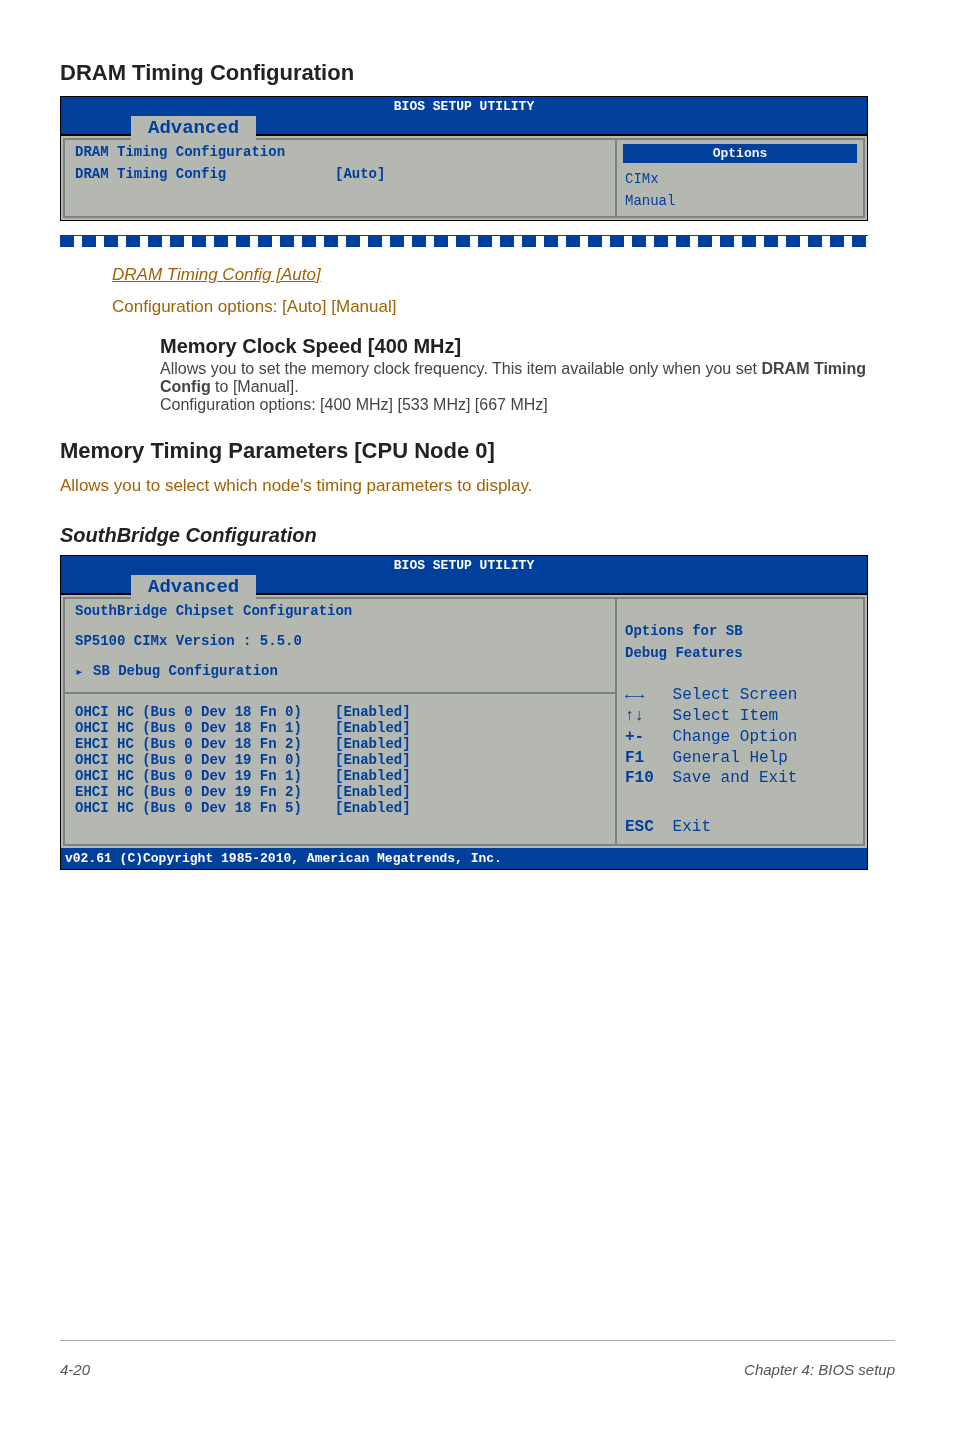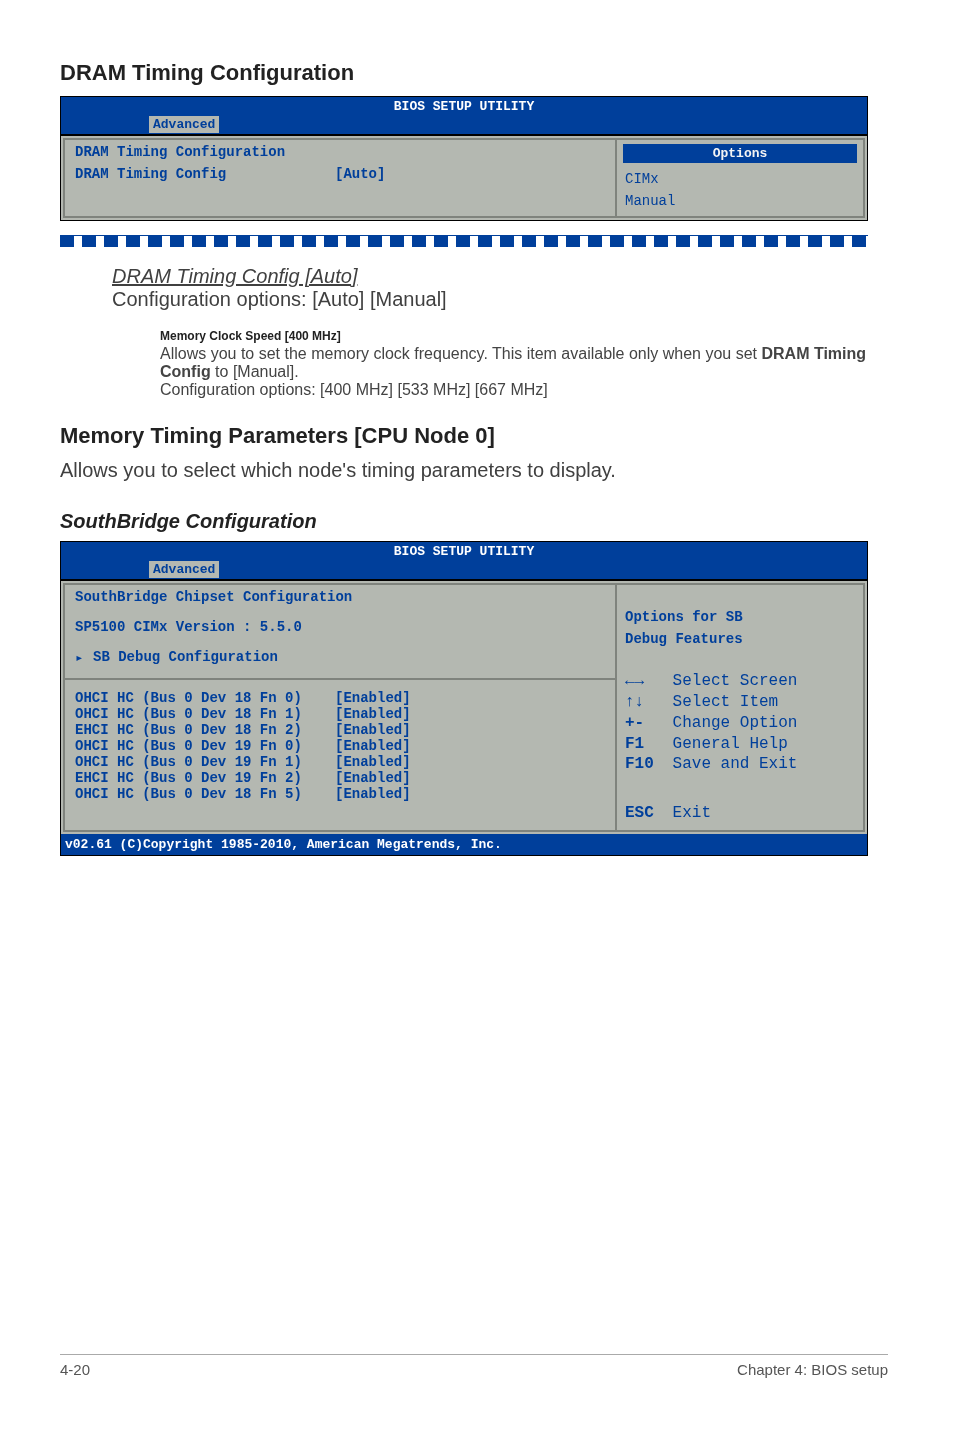--- a/index.html
+++ b/index.html
@@ -30,23 +30,23 @@
       color:#222;
       margin:20px 0 10px 0;
     }
     h3.sub-head{
       font-size:20px;
       font-style:italic;
       font-weight:bold;
       color:#222;
       margin:28px 0 8px 0;
     }
-    .body-text{font-size:20px;color:#404040;margin:0 0 18px 0}
+    .body-text{font-size:17px;color:#a16207;margin:12px 0 18px 0}
     .indent-block{margin:14px 0 24px 52px}
-    .opt-title{font-size:12px;font-weight:bold;color:#222;margin:0 0 2px 0}
+    .opt-title{font-size:20px;font-weight:bold;color:#222;margin:0 0 2px 0}
     .opt-desc{font-size:16px;color:#444;margin:0}
     .underline{text-decoration:underline}
     .italic{font-style:italic}
 
     
     .bios-panel{
       width:808px;
       margin:0 0 14px 0;
       background:var(--bios-blue);
       font-family:'Courier New', monospace;
@@ -59,27 +59,27 @@
       padding:2px 0;
       font-weight:bold;
       font-size:13px;
     }
     .bios-tabs{
       height:18px;
       position:relative;
     }
     .bios-tab{
       position:absolute;
-      left:88px;
+      left:70px;
       top:0;
       background:var(--bios-grey);
       color:var(--bios-blue);
-      padding:1px 4px;
-      font-weight:bold;
-      font-size:13px;
+      padding:1px 17px;
+      font-weight:bold;
+      font-size:19px;
     }
     .bios-body{
       background:var(--bios-grey);
       border-top:2px solid #000;
       display:flex;
       padding:2px;
     }
     .bios-left{
       flex:1;
       border:2px solid var(--bios-dark-grey);
@@ -133,27 +133,28 @@
       font-size:13px;
       padding:3px 4px;
       font-weight:bold;
     }
 
     
     .page-footer{
       position:absolute;
       bottom:22px;
       left:60px;
-      right:66px;
+      right:59px;
       border-top:1px solid #aaa;
-      padding-top:6px;
+      padding-top:20px;
       display:flex;
       justify-content:space-between;
       font-size:15px;
       color:#555;
+      font-style:italic;
     }
   </style>
 </head>
 <body>
 
 <div class="page">
 
   <h2 class="section-head">DRAM Timing Configuration</h2>
 
   <div class="bios-panel">

